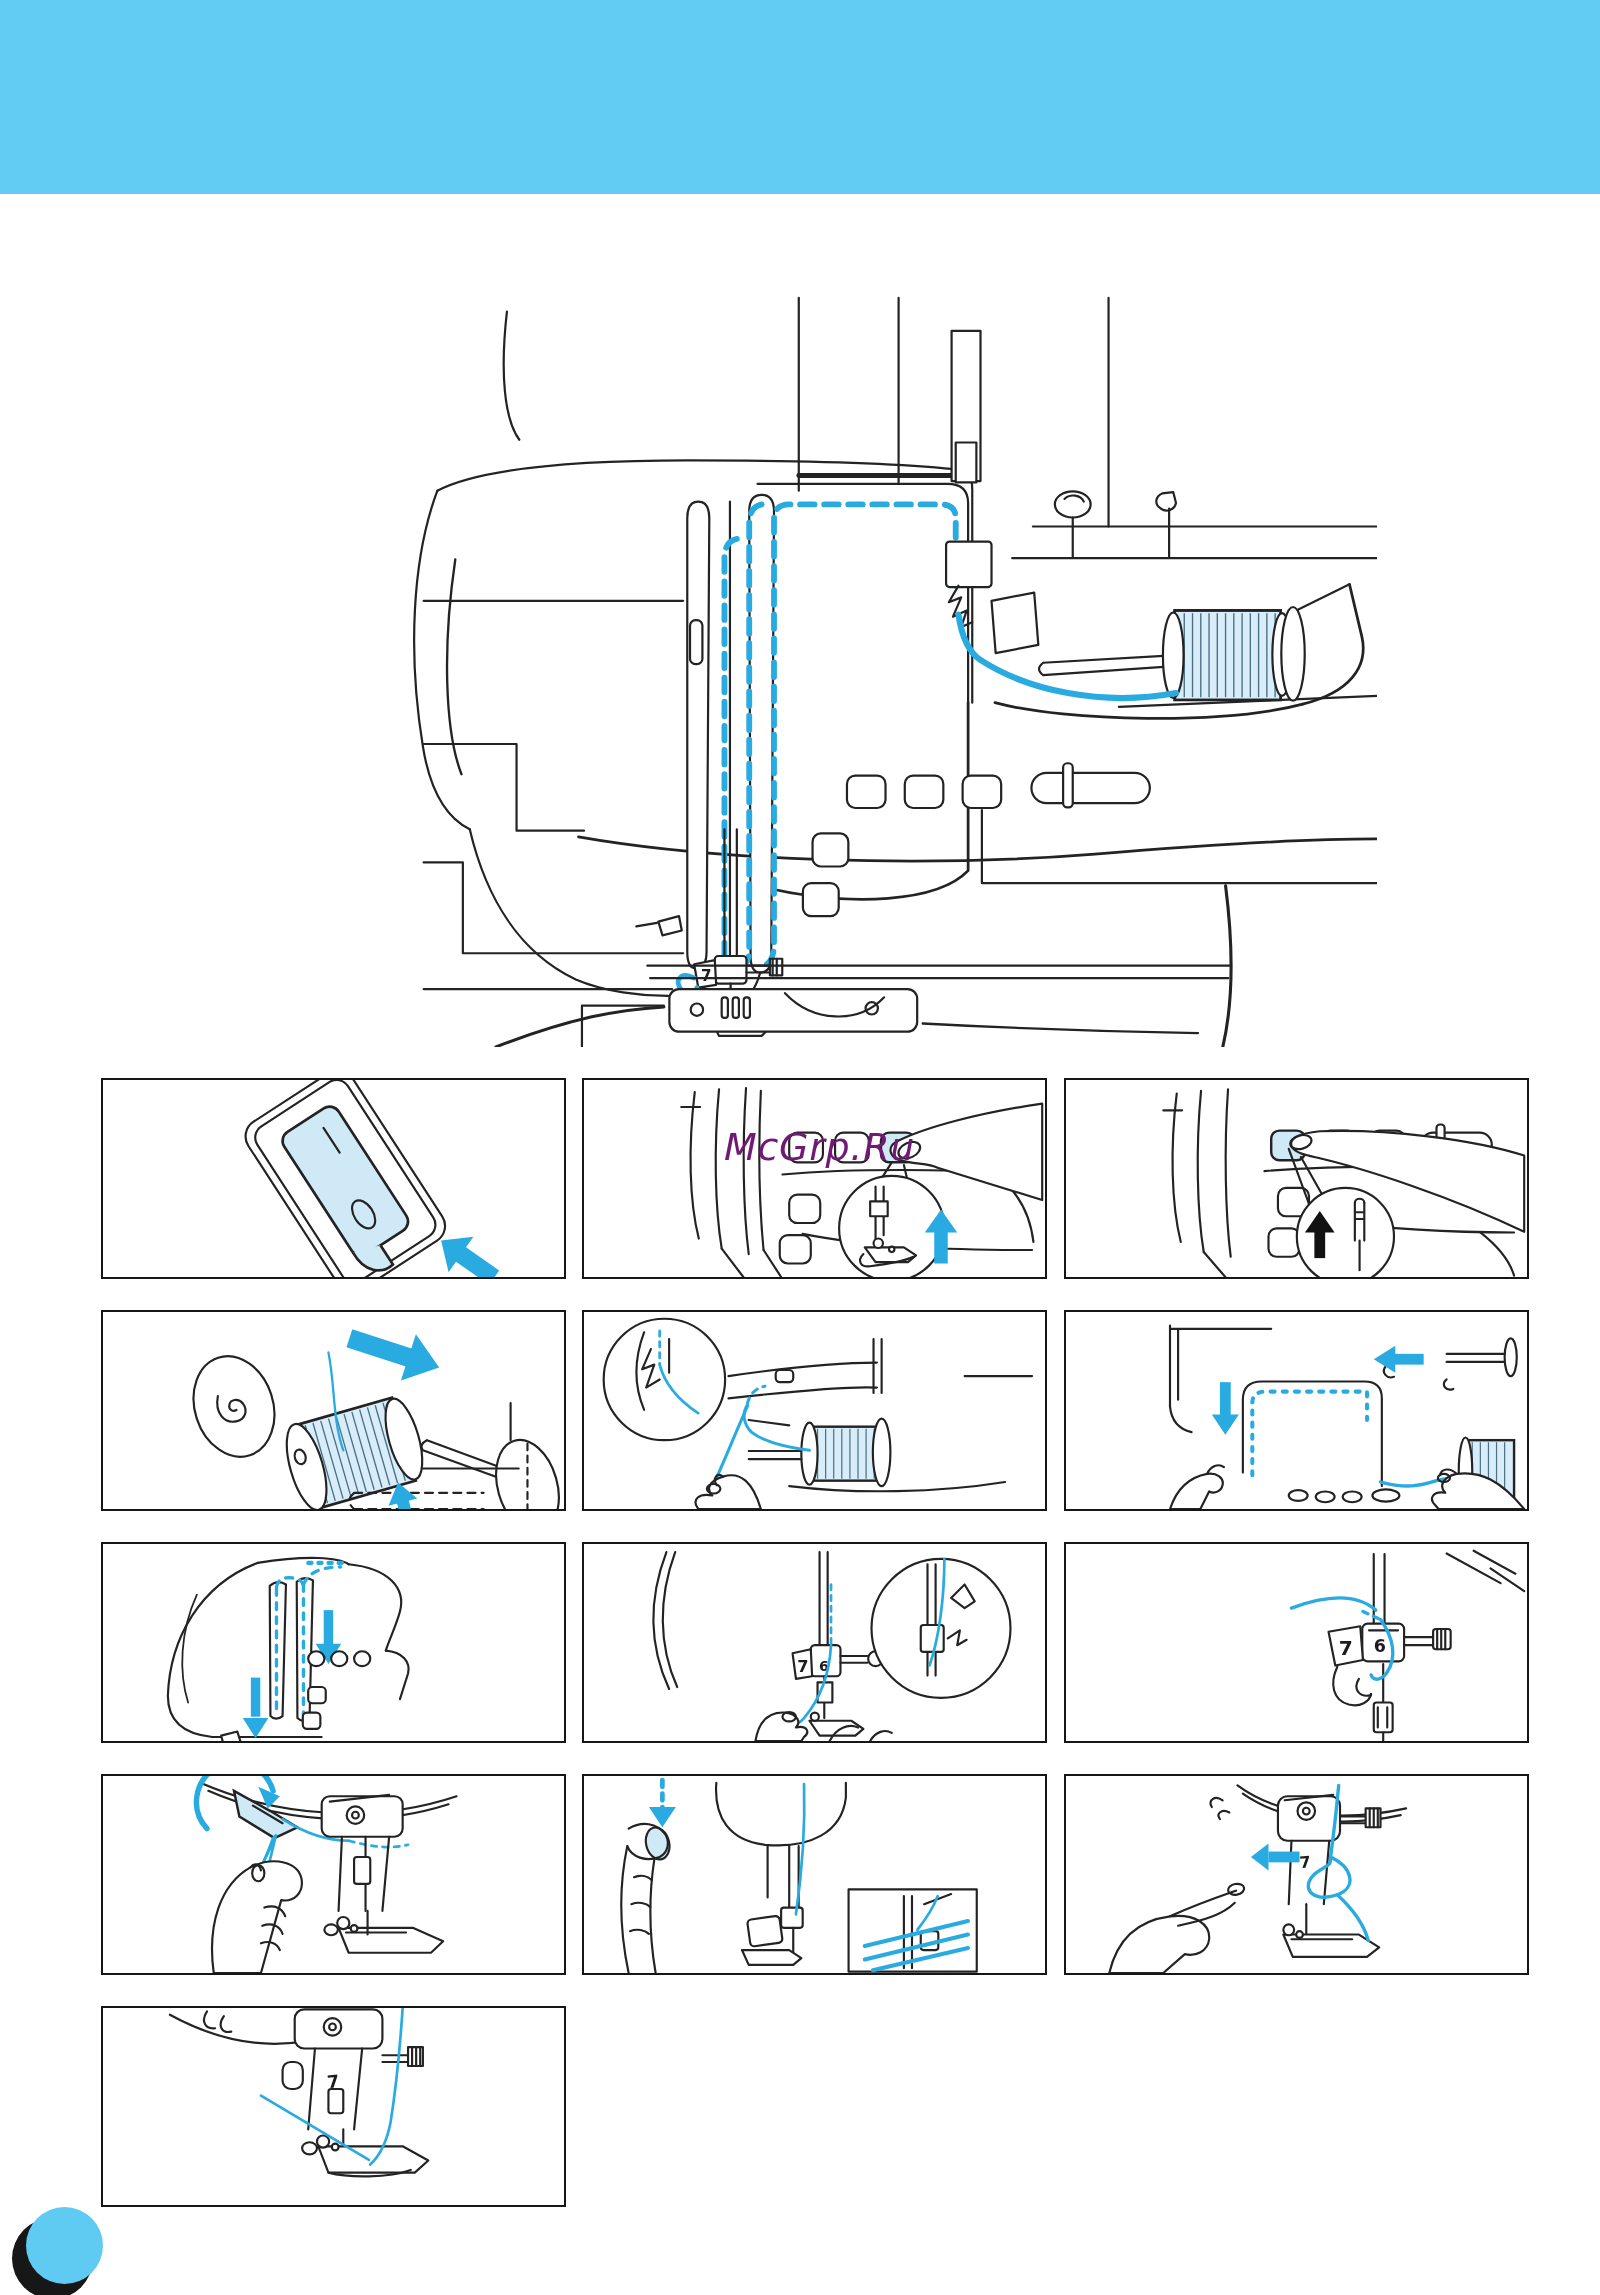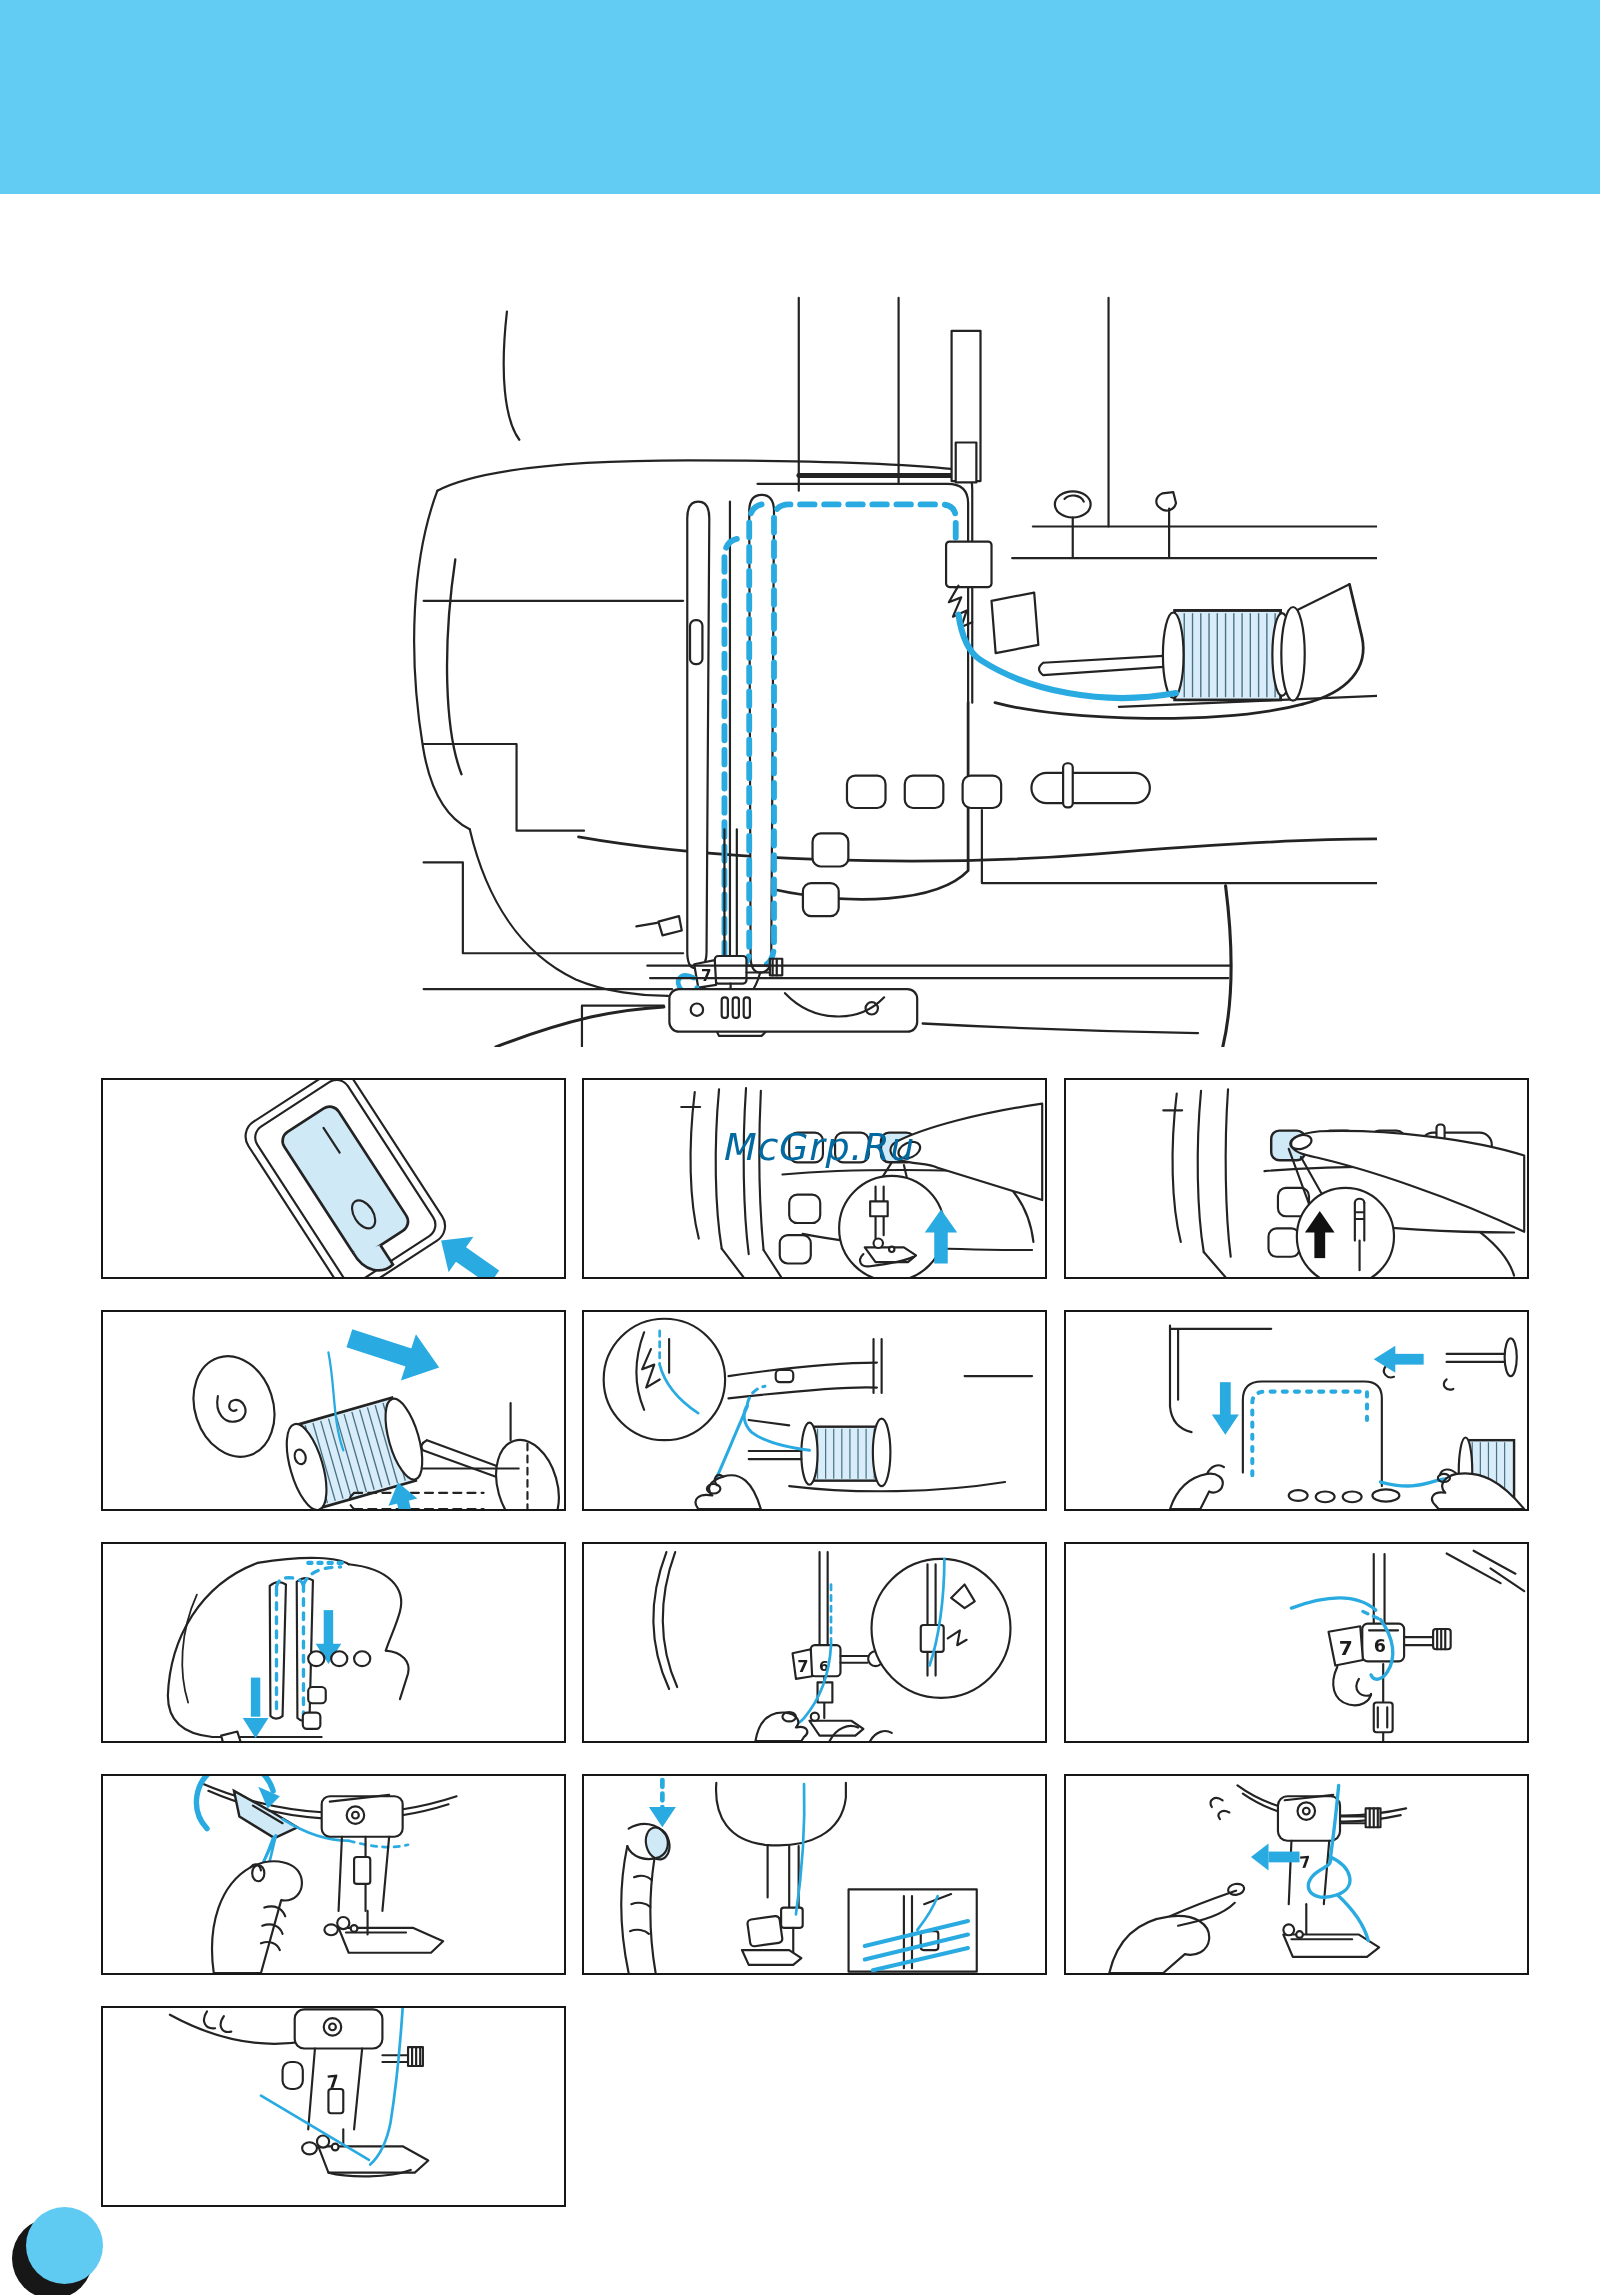--- a/index.html
+++ b/index.html
@@ -23,21 +23,21 @@
   .sp{fill:#d8edf9}
   .tx{font-family:"DejaVu Sans",sans-serif;font-weight:bold;fill:#1c1c1c}
 </style>
 </head>
 <body>
 
 <div class="page">
 
   <div class="band" style="background:#63ccf2"></div>
 
-  <div class="watermark" style="color:#0369a1">McGrp.Ru</div>
+  <div class="watermark" style="color:#701a75">McGrp.Ru</div>
 
   <svg class="main-diagram" width="1005" height="785" viewBox="0 0 1460 1140">
 
     <g class="ln" stroke-width="2.4" stroke="#3a3a3a">
       <path d="M620,52 V332"></path>
         <path d="M765,52 V320"></path>
         <path d="M1070,52 V384"></path>
       <path d="M196,72 C186,160 192,228 214,258"></path>
       <path d="M75,492 H452"></path>
       <path d="M75,700 H210 V826 H308"></path>

